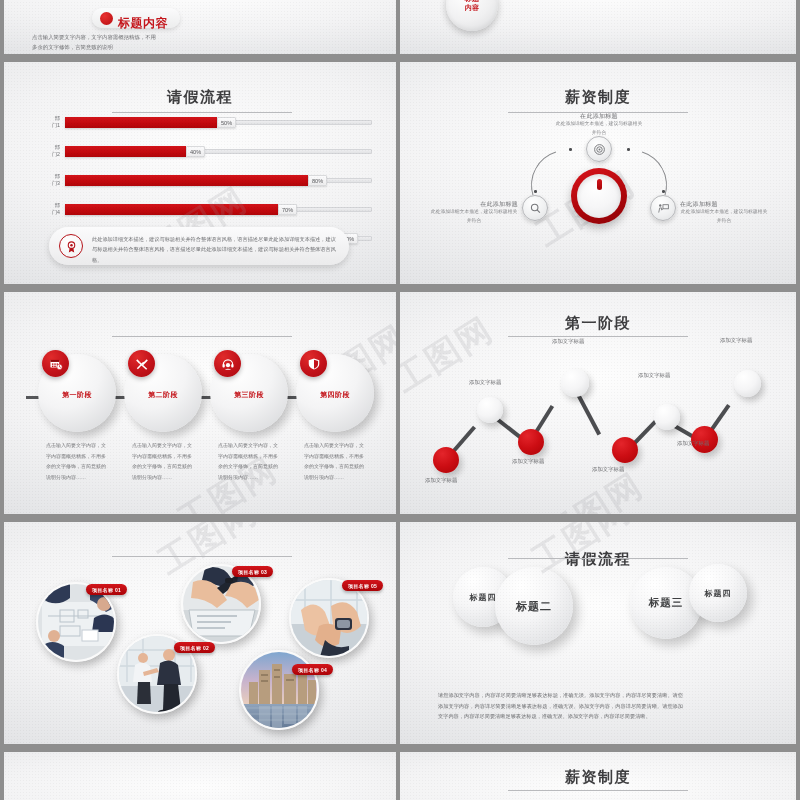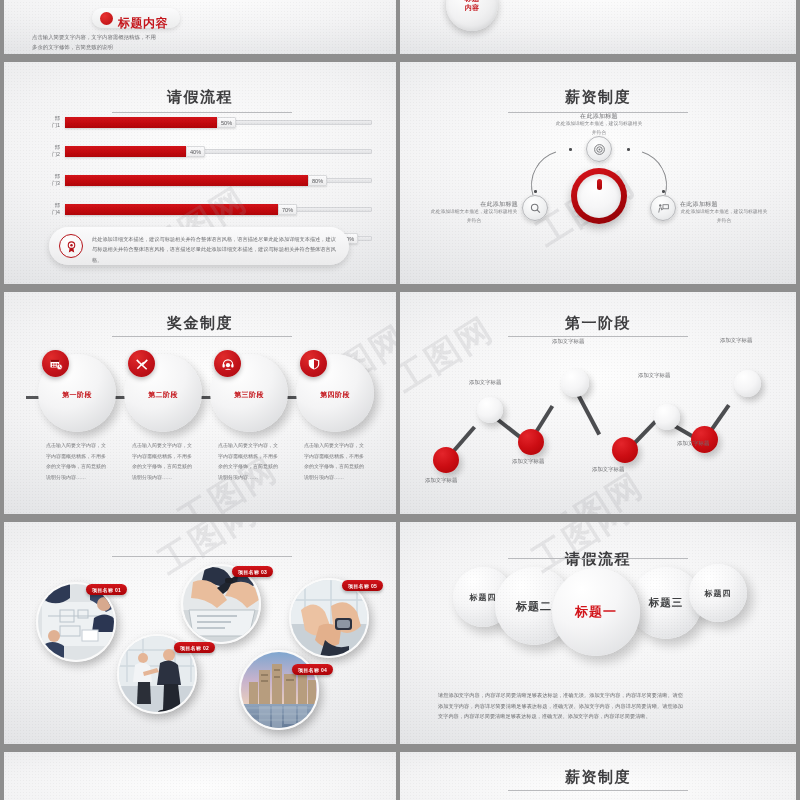--- a/index.html
+++ b/index.html
@@ -324,21 +324,20 @@
       </svg>
     </div>
     <div class="node-dot" style="left:262px;top:128px;"></div>
     <div class="sal-head" style="left:280px;top:138px;width:88px;text-align:left;">在此添加标题</div>
     <div class="sal-sub" style="left:280px;top:146px;width:88px;text-align:center;">此处添加详细文本描述，建议与标题相关并符合</div>
   </div>
 
   <div class="slide" style="left:4px;top:292px;width:392px;height:222px;">
     <div class="wm" style="left:300px;top:48px;">工图网</div>
     <div class="wm" style="left:170px;top:180px;">工图网</div>
-    <div class="s-title" style="top:22px;">奖金制度</div>
     <div class="s-rule" style="left:108px;width:180px;top:44px;"></div>
 
     <div class="timeline" style="left:22px;top:104px;width:338px;"></div>
     <div class="tl-arrow" style="left:358px;top:100.5px;"></div>
 
     <div class="stage-ball" style="left:34px;top:62px;width:78px;height:78px;"></div>
     <div class="stage-badge" style="left:38px;top:58px;width:27px;height:27px;">
       <svg width="14" height="14" viewBox="0 0 24 24">
         <rect x="2.5" y="5" width="15" height="13" rx="1.5" fill="#fff"></rect>
         <rect x="2.5" y="5" width="15" height="3.5" fill="#8f0a0e"></rect>
@@ -566,23 +565,20 @@
     </div>
     <div class="lf-ball" style="left:95px;top:45px;width:78px;height:78px;">
       <span class="lf-label" style="font-size:11px;">标题二</span>
     </div>
     <div class="lf-ball" style="left:230px;top:45px;width:72px;height:72px;">
       <span class="lf-label" style="font-size:10.5px;">标题三</span>
     </div>
     <div class="lf-ball" style="left:289px;top:42px;width:58px;height:58px;">
       <span class="lf-label" style="font-size:8px;">标题四</span>
     </div>
-    <div class="lf-ball" style="left:152px;top:46px;width:88px;height:88px;z-index:6;">
-      <span class="lf-label" style="font-size:13px;color:#d2151b;">标题一</span>
-    </div>
 
     <div class="lf-para" style="left:38px;top:168px;width:245px;">请您添加文字内容，内容详尽简要清晰足够表达标题，准确无误。添加文字内容，内容详尽简要清晰。请您添加文字内容，内容详尽简要清晰足够表达标题，准确无误。添加文字内容，内容详尽简要清晰。请您添加文字内容，内容详尽简要清晰足够表达标题，准确无误。添加文字内容，内容详尽简要清晰。</div>
   </div>
 
   <div class="slide" style="left:4px;top:752px;width:392px;height:92px;"></div>
 
   <div class="slide" style="left:400px;top:752px;width:396px;height:92px;">
     <div class="bot-title" style="top:16px;">薪资制度</div>
     <div class="s-rule" style="left:108px;width:180px;top:38px;"></div>
   </div>

